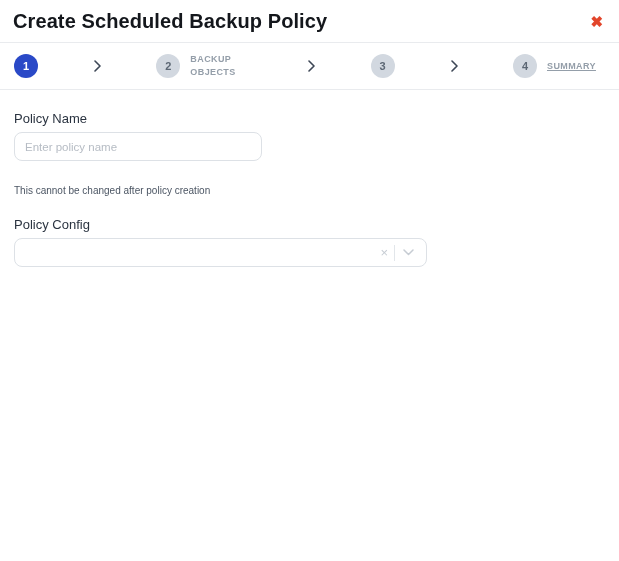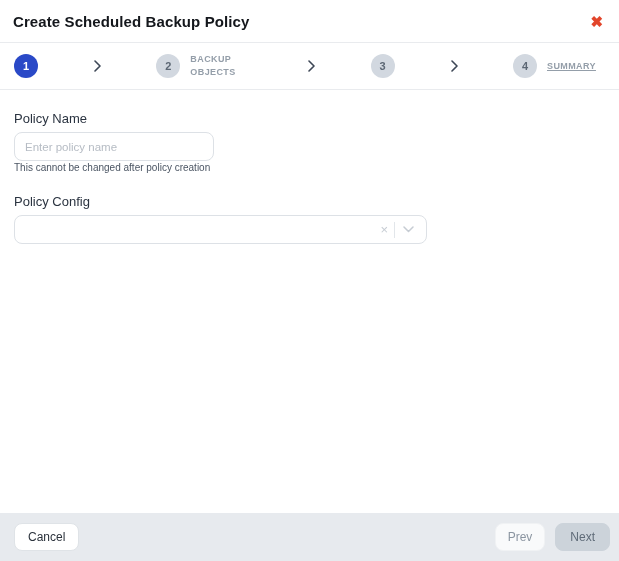--- a/index.html
+++ b/index.html
@@ -17,21 +17,21 @@
   }
 
   
   .modal-header {
     height: 43px; flex: 0 0 43px;
     display: flex; align-items: center; justify-content: space-between;
     padding: 0 13px;
     border-bottom: 1px solid #e9ebee;
   }
   .modal-title {
-    font-size: 15px; font-weight: 700; color: #14171c;
+    font-size: 20px; font-weight: 700; color: #14171c;
     letter-spacing: .1px;
   }
   .close-btn {
     background: none; border: none; cursor: pointer;
     font-size: 15px; font-weight: 700; color: #e2452b;
     line-height: 1; padding: 2px 3px;
   }
 
   
   .stepper {
@@ -66,30 +66,30 @@
   
   .modal-body {
     flex: 1 1 auto;
     padding: 21px 14px 0 14px;
     background: #fff;
   }
   .field-label {
     font-size: 13px; color: #2a3340; margin-bottom: 6px;
   }
   .text-input {
-    width: 200px; height: 29px;
+    width: 248px; height: 29px;
     border: 1px solid #dde1e6; border-radius: 8px;
     padding: 0 10px;
     font-family: "Liberation Sans", sans-serif;
     font-size: 11.5px; color: #2a3340;
     outline: none; background: #fff;
   }
   .text-input::placeholder { color: #b6bcc4; }
   .helper-text {
-    margin-top: 1px; font-size: 10px; color: #4b5563;
+    margin-top: 24px; font-size: 10px; color: #4b5563;
   }
   .field-group-2 { margin-top: 21px; }
   .select-box {
     width: 413px; height: 29px;
     border: 1px solid #dde1e6; border-radius: 8px;
     background: #fff;
     display: flex; align-items: center;
     padding: 0 8px 0 10px;
     cursor: pointer;
   }
@@ -199,20 +199,14 @@
         <span class="select-chevron">
           <svg width="11" height="7" viewBox="0 0 11 7" fill="none">
               <path d="M1 1l4.5 4.5L10 1" stroke="#c6ccd3" stroke-width="1.5" stroke-linecap="round" stroke-linejoin="round"></path>
             </svg>
         </span>
       </div>
     </div>
 
   </div>
 
-  <div class="modal-footer">
-    <button class="btn btn-cancel">Cancel</button>
-    <div class="footer-spacer"></div>
-    <button class="btn btn-prev">Prev</button>
-    <button class="btn btn-next">Next</button>
-  </div>
 
 </div>
 
 </body></html>

